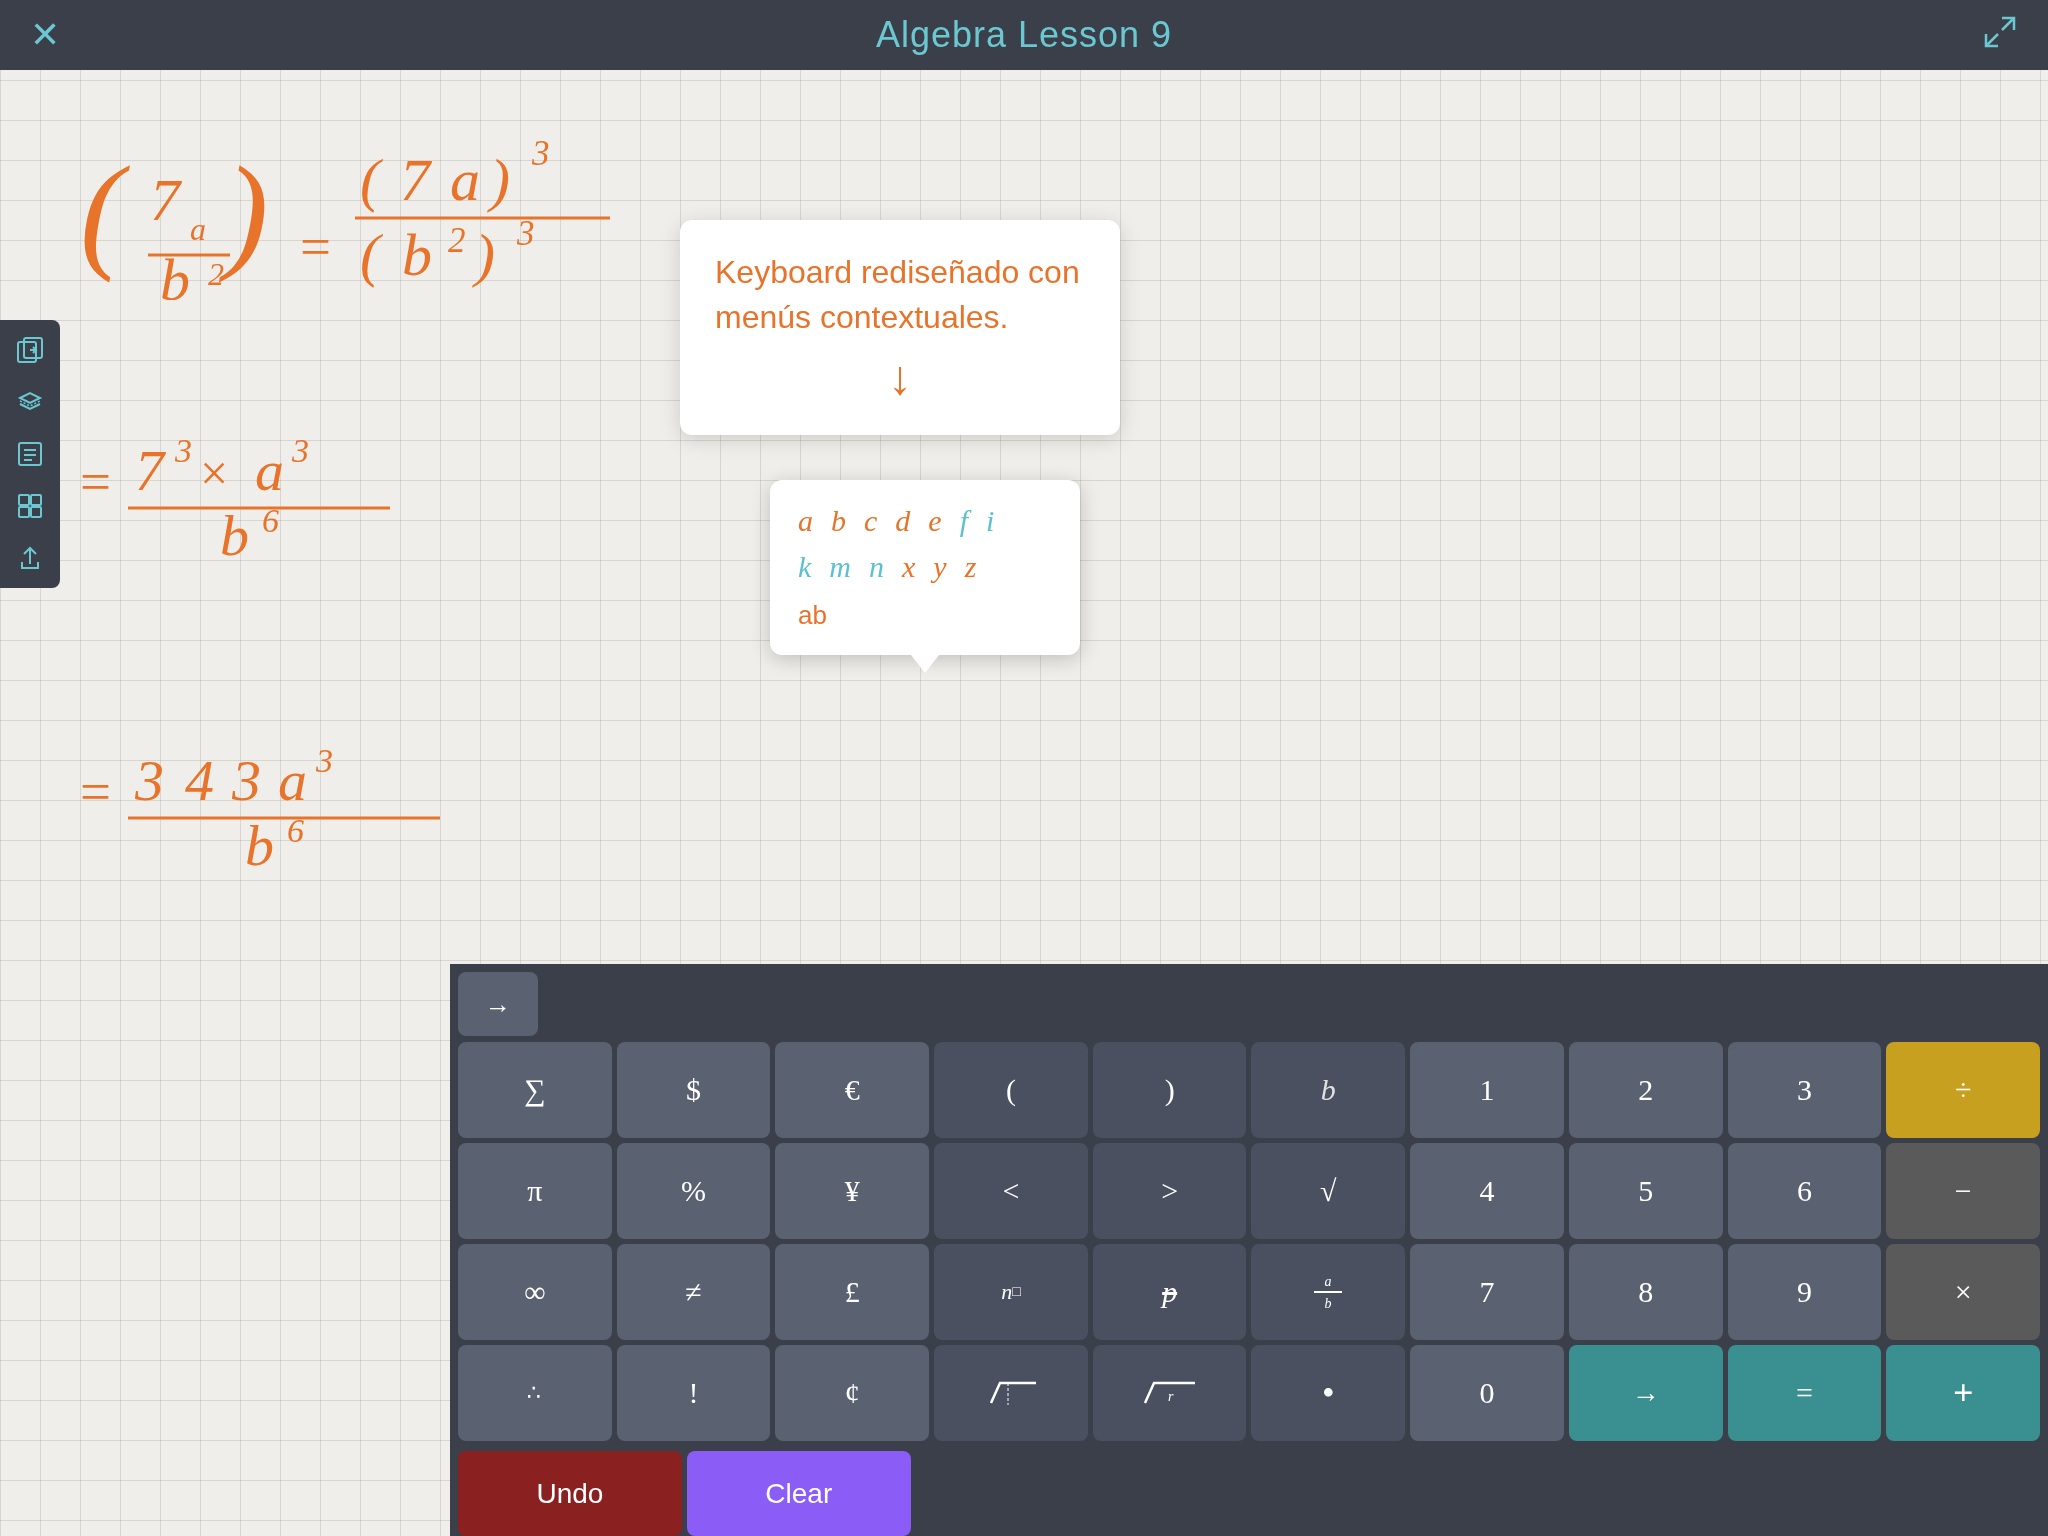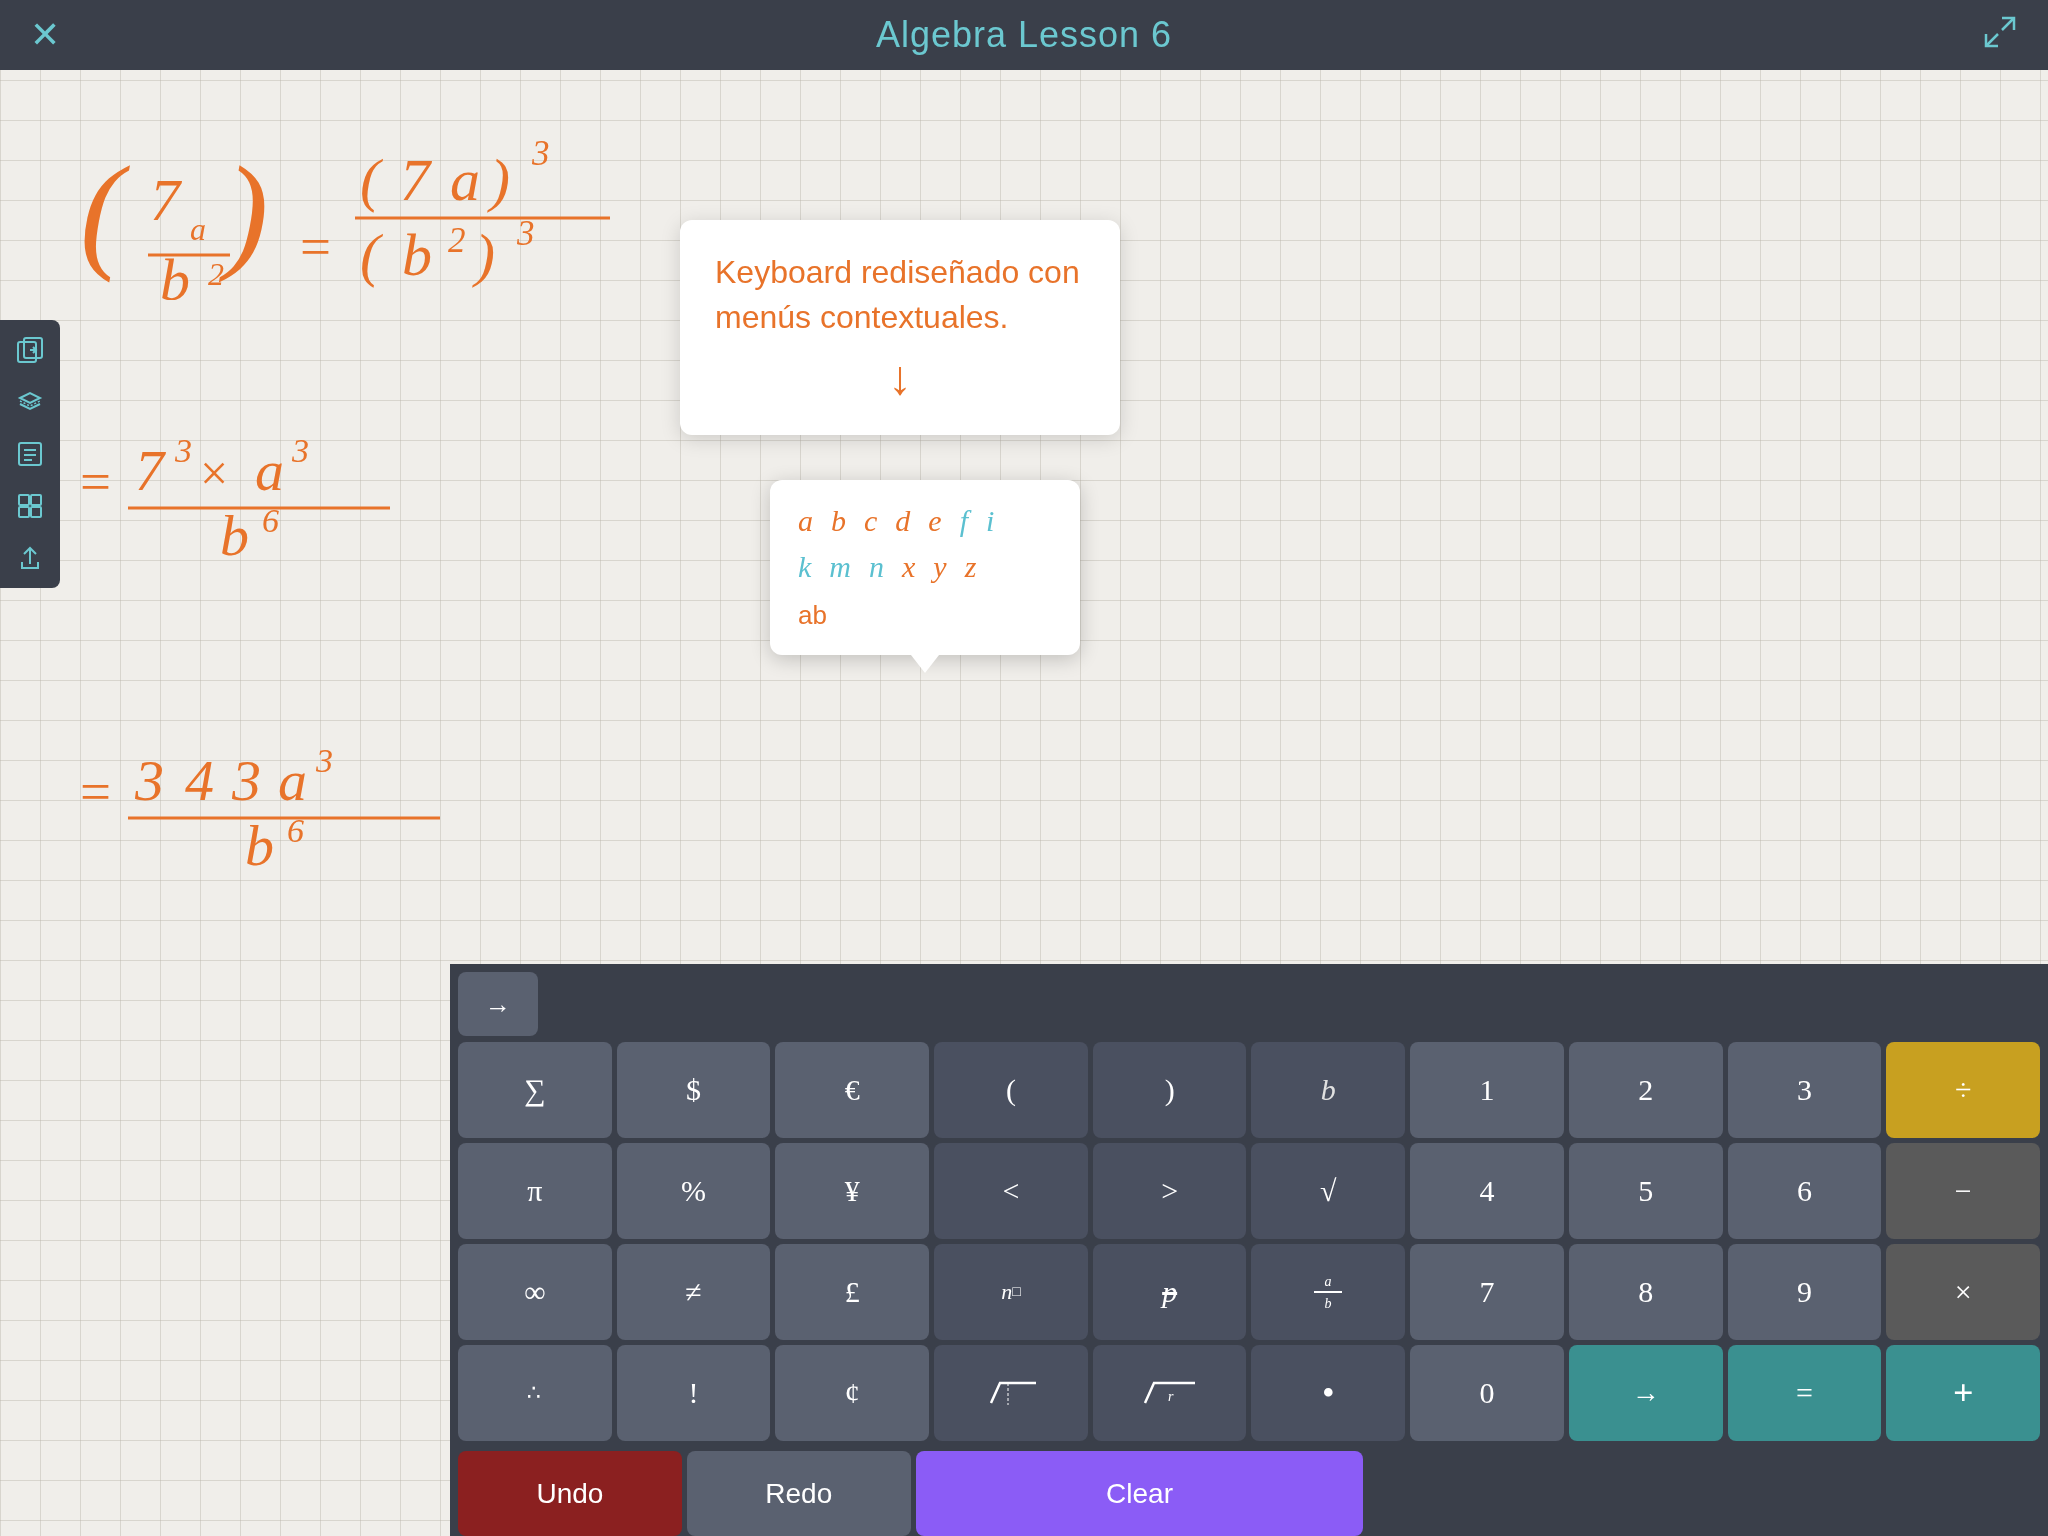--- a/index.html
+++ b/index.html
@@ -237,21 +237,21 @@
       position: absolute;
     }
   </style>
 </head>
 <body>
 
 <div class="grid-bg"></div>
 
 <div class="top-bar">
   <span class="close-btn">✕</span>
-  <span class="top-bar-title">Algebra Lesson 6</span>
+  <span class="top-bar-title">Algebra Lesson 9</span>
   <span class="expand-btn">
     <svg width="36" height="36" viewBox="0 0 36 36" fill="none">
       <polyline points="20,4 32,4 32,16" stroke="#6bc8d0" stroke-width="2.5" fill="none"></polyline>
       <line x1="20" y1="16" x2="32" y2="4" stroke="#6bc8d0" stroke-width="2.5"></line>
       <polyline points="16,32 4,32 4,20" stroke="#6bc8d0" stroke-width="2.5" fill="none"></polyline>
       <line x1="16" y1="20" x2="4" y2="32" stroke="#6bc8d0" stroke-width="2.5"></line>
     </svg>
   </span>
 </div>
 
@@ -449,16 +449,15 @@
     </div>
     <div class="key dark" style="font-size:36px;">•</div>
     <div class="key">0</div>
     <div class="key teal" style="font-size:28px;">→</div>
     <div class="key teal">=</div>
     <div class="key teal" style="font-size:36px; font-weight:bold;">+</div>
   </div>
 
   <div class="action-bar">
     <div class="action-key action-undo">Undo</div>
-    <div class="action-key action-redo">Redo</div>
     <div class="action-key action-clear">Clear</div>
   </div>
 </div>
 
 </body></html>

